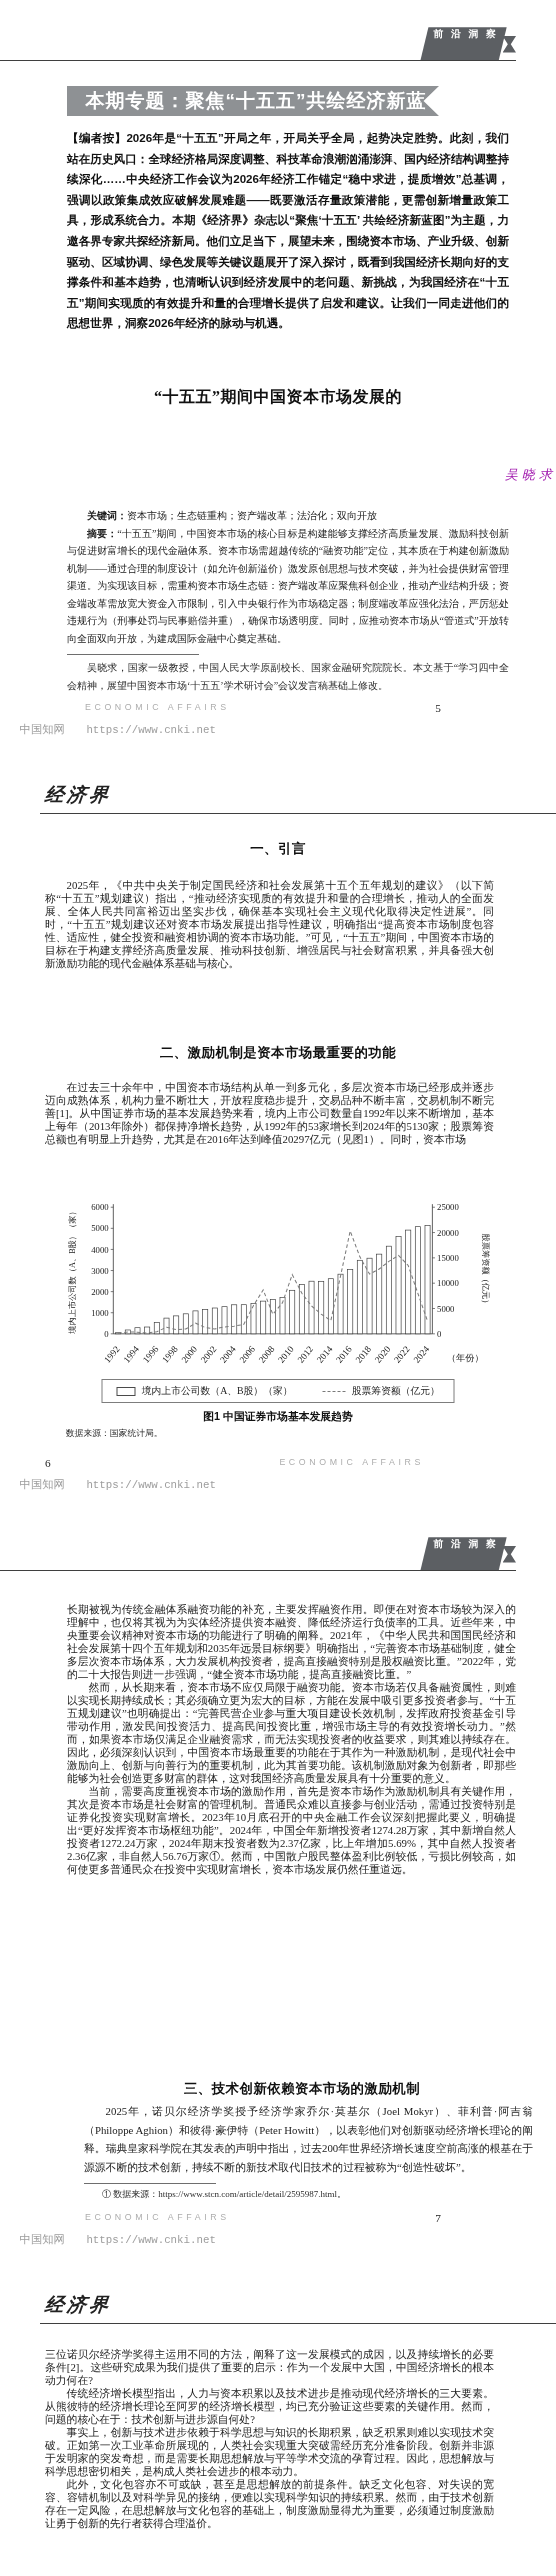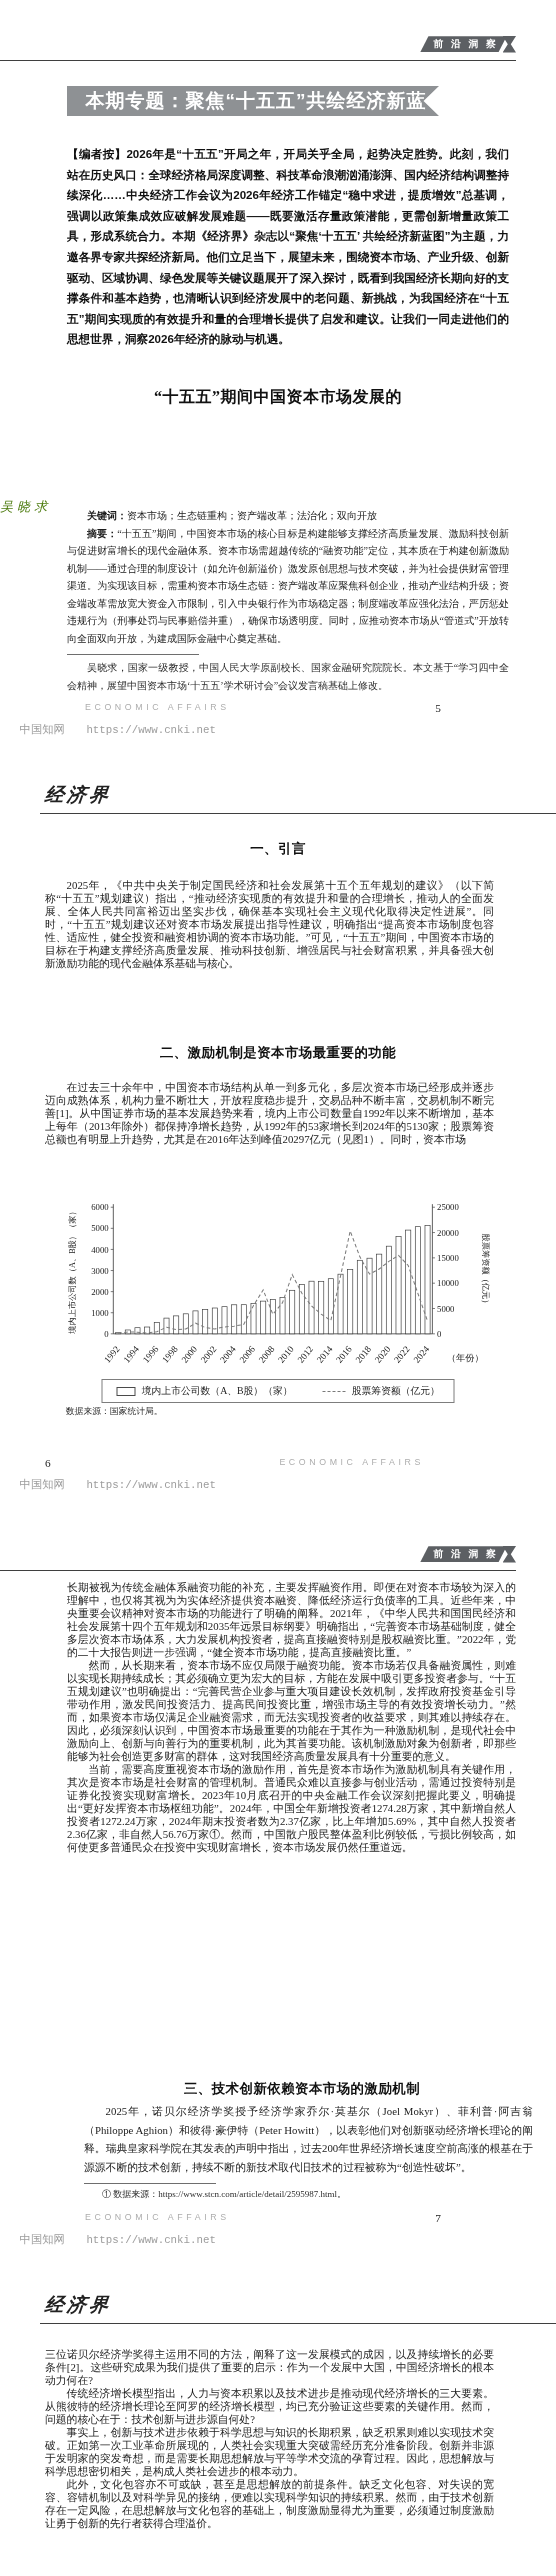--- a/index.html
+++ b/index.html
@@ -1,21 +1,21 @@
 <!DOCTYPE html>
 <html style="font-size:8.2px"><head>
 <meta charset="utf-8">
 <style>
   html,body{margin:0;padding:0;background:#ffffff;}
   body{width:556px;font-family:"Liberation Serif","DejaVu Serif",serif;color:#1c1c1c;}
   .page{position:relative;width:556px;height:755px;background:#fff;overflow:hidden;}
   
   .badge-wrap{position:absolute;top:36px;right:40px;display:flex;align-items:center;height:16.5px;}
-  .badge{height:16px;line-height:16.5px;background:#5c5f63;color:#fff;
-         font-family:Liberation Sans, sans-serif;font-weight:bold;font-size:9.8px;
+  .badge{height:34px;line-height:16.5px;background:#5c5f63;color:#fff;
+         font-family:Liberation Mono, monospace;font-weight:bold;font-size:9.8px;
          letter-spacing:7.7px;padding:0 3.1px 0 13.4px;
          clip-path:polygon(8.2px 0,100% 0,calc(100% - 8.2px) 100%,0 100%);}
   .badge-sliver{width:13.4px;height:16.5px;margin-left:-4.1px;background:#5c5f63;
          clip-path:polygon(8.2px 0,13.4px 0,8.2px 50%,13.4px 100%,0 100%,5.2px 50%,0 0);}
   .rule-odd{position:absolute;top:60px;left:0;width:516px;height:1.3px;background:#3f3f3f;}
   .rule-even{position:absolute;top:58px;left:40px;right:0;height:1.3px;background:#3f3f3f;}
   .logo{position:absolute;top:27px;left:45px;font-style:italic;font-weight:bold;font-size:19px;
         letter-spacing:3.1px;transform:skewX(-6deg);color:#222;}
   .footer{position:absolute;top:702px;left:0;width:488px;height:15.5px;}
   .ea{font-family:"Liberation Sans","DejaVu Sans",sans-serif;color:#adadad;font-size:8.8px;letter-spacing:3.6px;}
@@ -26,25 +26,25 @@
   .footer .fe-right{position:absolute;right:64px;top:0;}
   .watermark{position:absolute;top:722px;left:19.6px;color:#9d9d9d;font-size:11.3px;}
   .watermark .wm-url{margin-left:21.6px;font-family:"Liberation Mono","DejaVu Sans Mono",monospace;font-size:10.8px;}
   
   .banner{position:absolute;top:86px;left:67px;width:372px;height:30px;background:#8e9194;
           clip-path:polygon(0 0,100% 0,calc(100% - 15.5px) 50%,100% 100%,0 100%);
           color:#fff;font-family:"Liberation Sans","DejaVu Sans",sans-serif;font-weight:bold;
           font-size:19px;line-height:30px;padding-left:18.5px;box-sizing:border-box;letter-spacing:1px;}
   .ednote{position:absolute;top:128px;left:67px;width:442px;
           font-family:"Liberation Sans","DejaVu Sans",sans-serif;font-weight:bold;
-          font-size:11.6px;line-height:20.6px;text-align:justify;color:#111;margin-top:16px;}
+          font-size:11.6px;line-height:20.6px;text-align:justify;color:#111;}
   .title-block{position:absolute;top:382px;left:46px;width:464px;text-align:center;
           font-weight:bold;font-size:16px;line-height:29px;letter-spacing:0.5px;color:#111;}
-  .author{position:absolute;top:466px;left:0;width:556px;text-align:left;
-          font-style:italic;font-size:13px;letter-spacing:4.1px;color:#4d7c0f;margin-top:32px;}
+  .author{position:absolute;top:466px;left:0;width:556px;text-align:right;
+          font-style:italic;font-size:13px;letter-spacing:4.1px;color:#a21caf;}
   .abs-block{position:absolute;top:507px;left:67px;width:442px;}
   .abs-block p{margin:0;font-size:10px;line-height:17.5px;text-align:justify;text-indent:2em;}
   .abs-block .lab{font-family:"Liberation Sans","DejaVu Sans",sans-serif;font-weight:bold;}
   .fnrule{width:132px;height:1px;background:#6e6e6e;margin:7.2px 0 4.1px 0;}
   .fntext{font-size:9px;line-height:12px;color:#2c2c2c;text-align:justify;text-indent:2em;margin:0;}
   
   .flow{position:absolute;font-size:10.8px;line-height:13px;text-align:justify;}
   .flow p{margin:0;text-indent:2em;}
   .flow p.cont{text-indent:0;}
   .flow-odd{left:67px;width:449px;}
@@ -205,40 +205,41 @@
     <div class="legend-box">
       <div class="legend-item">
         <span class="sw-bar"></span>
         <span>境内上市公司数（A、B股）（家）</span>
       </div>
       <div class="legend-item">
         <span class="sw-line"></span>
         <span>股票筹资额（亿元）</span>
       </div>
     </div>
+    <p class="fig-caption">图1  中国证券市场基本发展趋势</p>
     <p class="fig-source">数据来源：国家统计局。</p>
   </div>
 
   <div class="footer">
     <span class="pagenum fe-left">6</span>
     <span class="ea fe-right">ECONOMIC AFFAIRS</span>
   </div>
   <div class="watermark">
     <span>中国知网</span><span class="wm-url">https://www.cnki.net</span>
   </div>
 </div>
 
 <div class="page">
   <div class="badge-wrap">
     <div class="badge">前沿洞察</div>
     <div class="badge-sliver"></div>
   </div>
   <div class="rule-odd"></div>
 
-  <div class="flow flow-odd" style="top:71px;">
+  <div class="flow flow-odd" style="top:93px;">
     <p class="cont">长期被视为传统金融体系融资功能的补充，主要发挥融资作用。即便在对资本市场较为深入的理解中，也仅将其视为为实体经济提供资本融资、降低经济运行负债率的工具。近些年来，中央重要会议精神对资本市场的功能进行了明确的阐释。2021年，《中华人民共和国国民经济和社会发展第十四个五年规划和2035年远景目标纲要》明确指出，“完善资本市场基础制度，健全多层次资本市场体系，大力发展机构投资者，提高直接融资特别是股权融资比重。”2022年，党的二十大报告则进一步强调，“健全资本市场功能，提高直接融资比重。”</p>
     <p>然而，从长期来看，资本市场不应仅局限于融资功能。资本市场若仅具备融资属性，则难以实现长期持续成长；其必须确立更为宏大的目标，方能在发展中吸引更多投资者参与。“十五五规划建议”也明确提出：“完善民营企业参与重大项目建设长效机制，发挥政府投资基金引导带动作用，激发民间投资活力、提高民间投资比重，增强市场主导的有效投资增长动力。”然而，如果资本市场仅满足企业融资需求，而无法实现投资者的收益要求，则其难以持续存在。因此，必须深刻认识到，中国资本市场最重要的功能在于其作为一种激励机制，是现代社会中激励向上、创新与向善行为的重要机制，此为其首要功能。该机制激励对象为创新者，即那些能够为社会创造更多财富的群体，这对我国经济高质量发展具有十分重要的意义。</p>
     <p>当前，需要高度重视资本市场的激励作用，首先是资本市场作为激励机制具有关键作用，其次是资本市场是社会财富的管理机制。普通民众难以直接参与创业活动，需通过投资特别是证券化投资实现财富增长。2023年10月底召开的中央金融工作会议深刻把握此要义，明确提出“更好发挥资本市场枢纽功能”。2024年，中国全年新增投资者1274.28万家，其中新增自然人投资者1272.24万家，2024年期末投资者数为2.37亿家，比上年增加5.69%，其中自然人投资者2.36亿家，非自然人56.76万家①。然而，中国散户股民整体盈利比例较低，亏损比例较高，如何使更多普通民众在投资中实现财富增长，资本市场发展仍然任重道远。</p>
   </div>
   <h2 class="sec" style="top:570px;margin-left:24px;">三、技术创新依赖资本市场的激励机制</h2>
 
   <div class="p3-bottom">
     <p style="margin:0;text-indent:2em;font-size:10.8px;line-height:18.5px;text-align:justify;">2025年，诺贝尔经济学奖授予经济学家乔尔·莫基尔（Joel Mokyr）、菲利普·阿吉翁（Philoppe Aghion）和彼得·豪伊特（Peter Howitt），以表彰他们对创新驱动经济增长理论的阐释。瑞典皇家科学院在其发表的声明中指出，过去200年世界经济增长速度空前高涨的根基在于源源不断的技术创新，持续不断的新技术取代旧技术的过程被称为“创造性破坏”。</p>
     <div class="fnrule"></div>
     <p class="fntext">① 数据来源：https://www.stcn.com/article/detail/2595987.html。</p>

